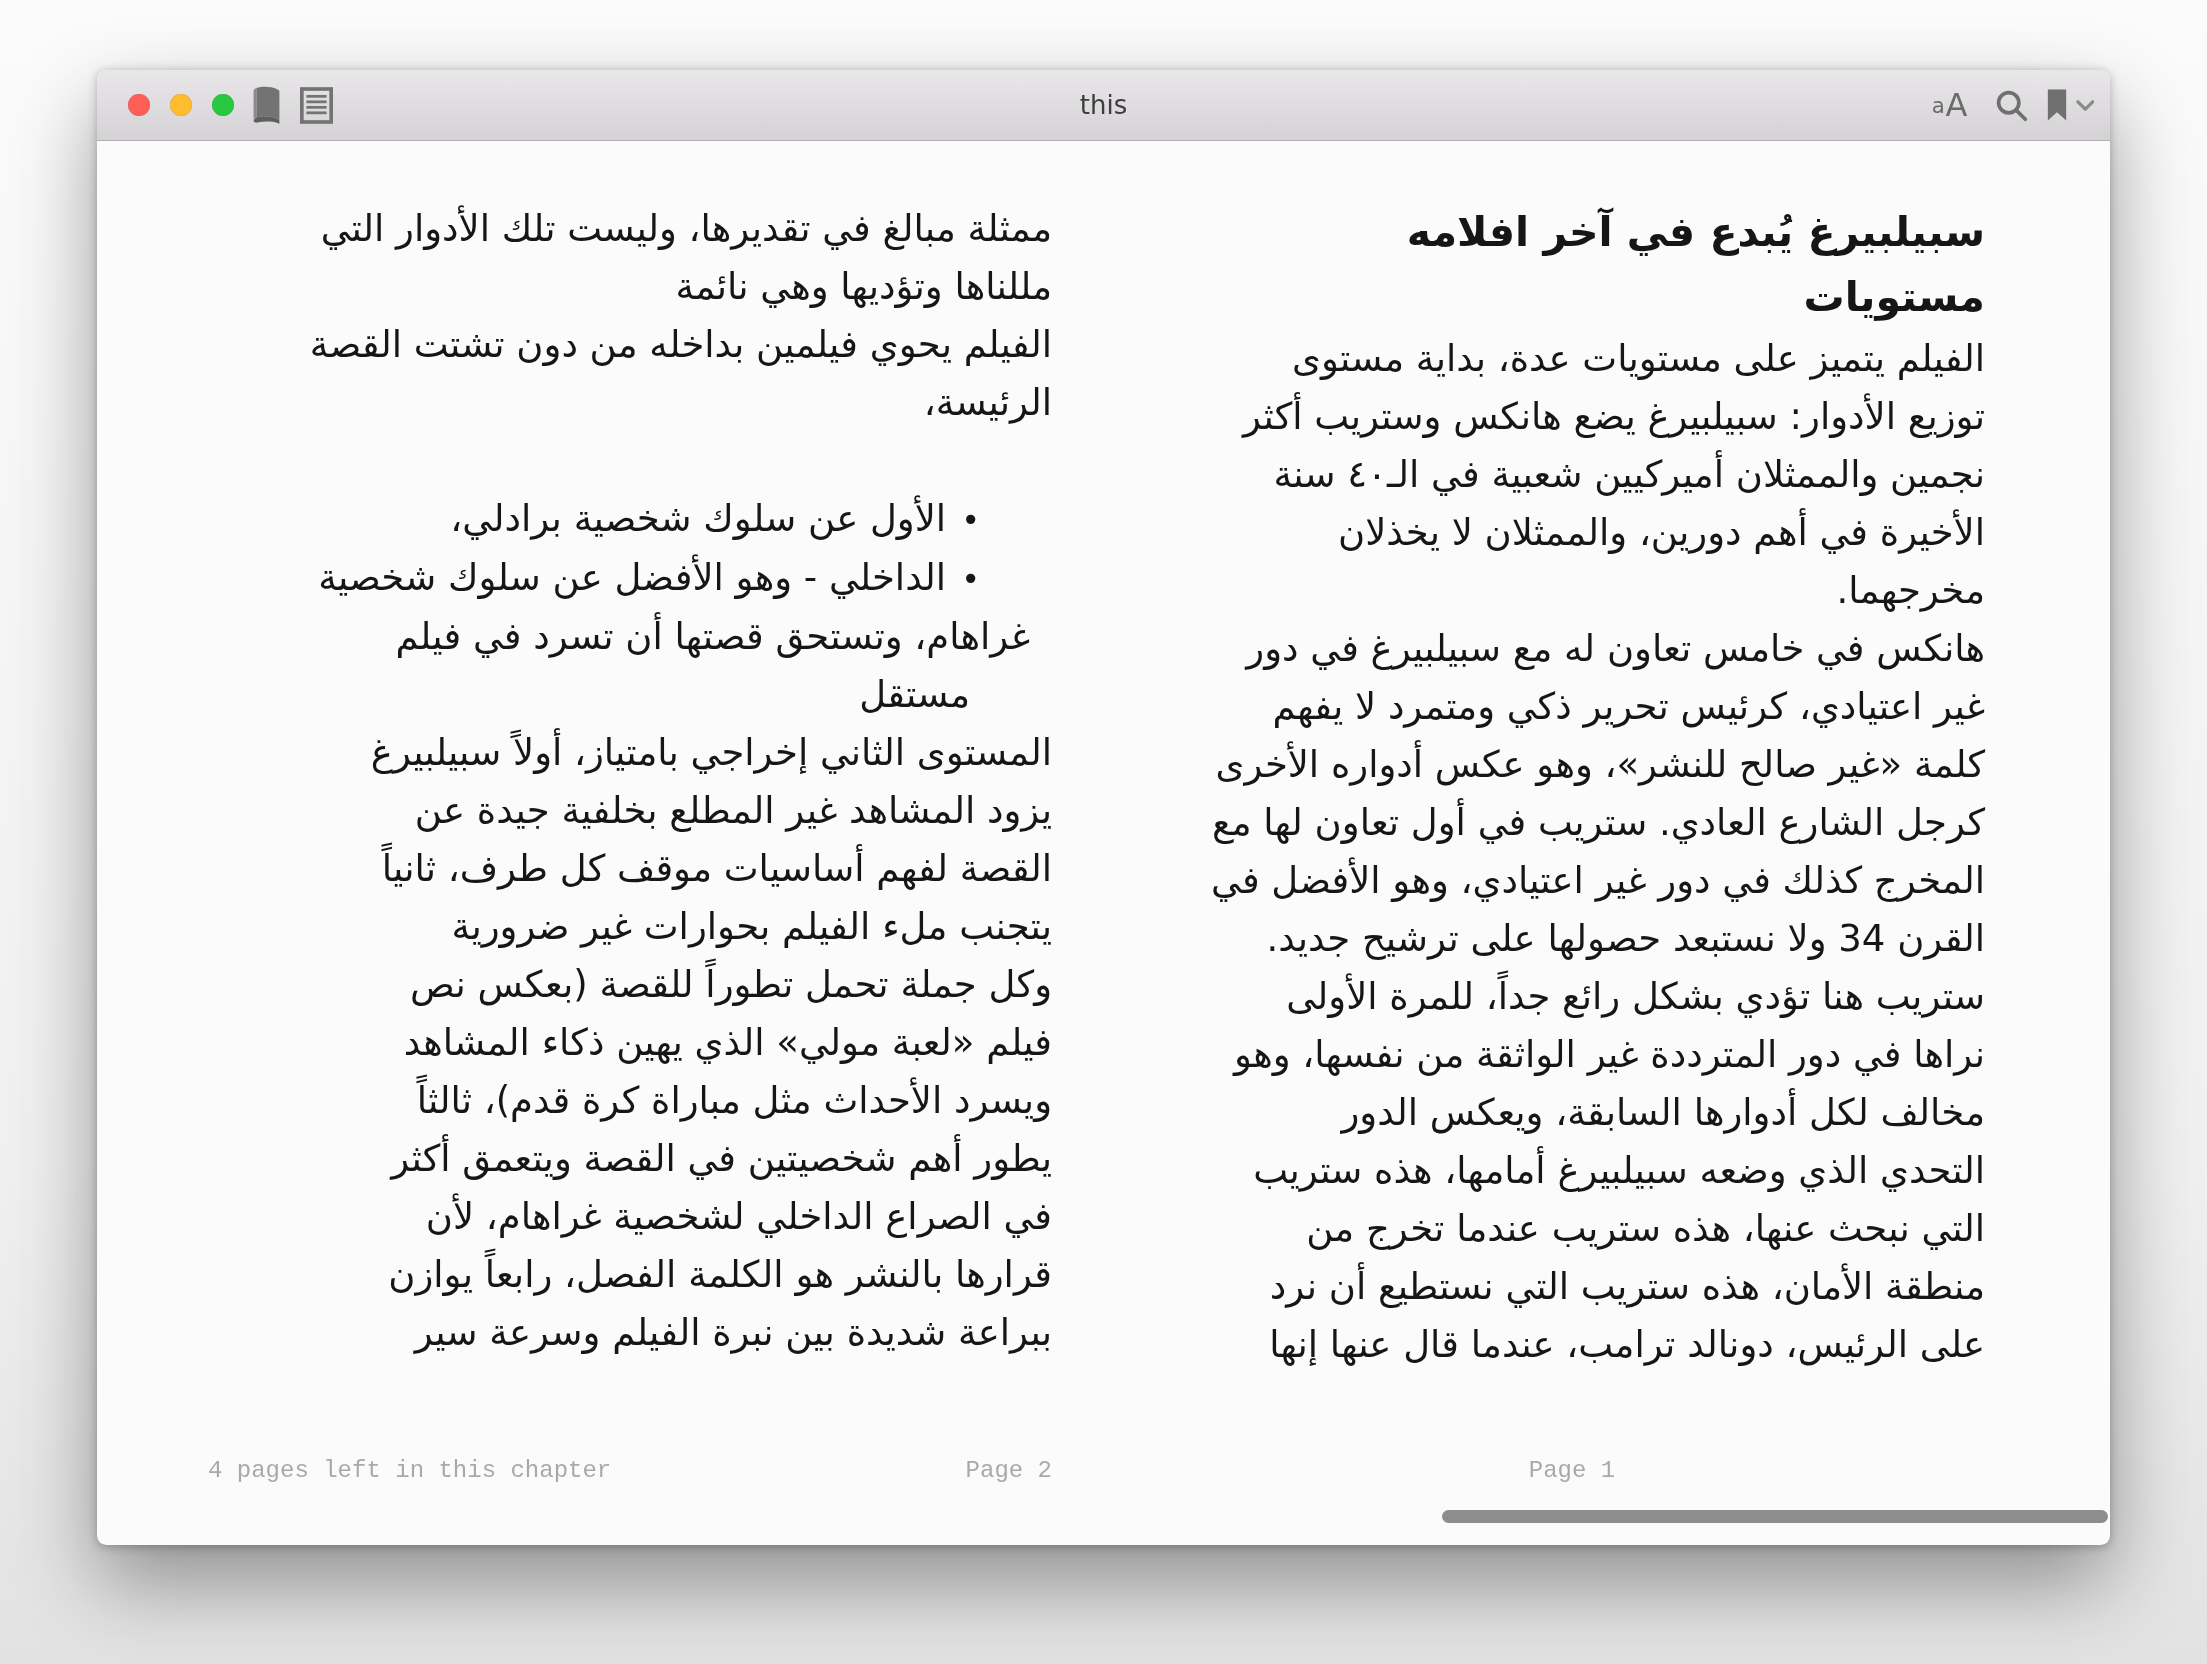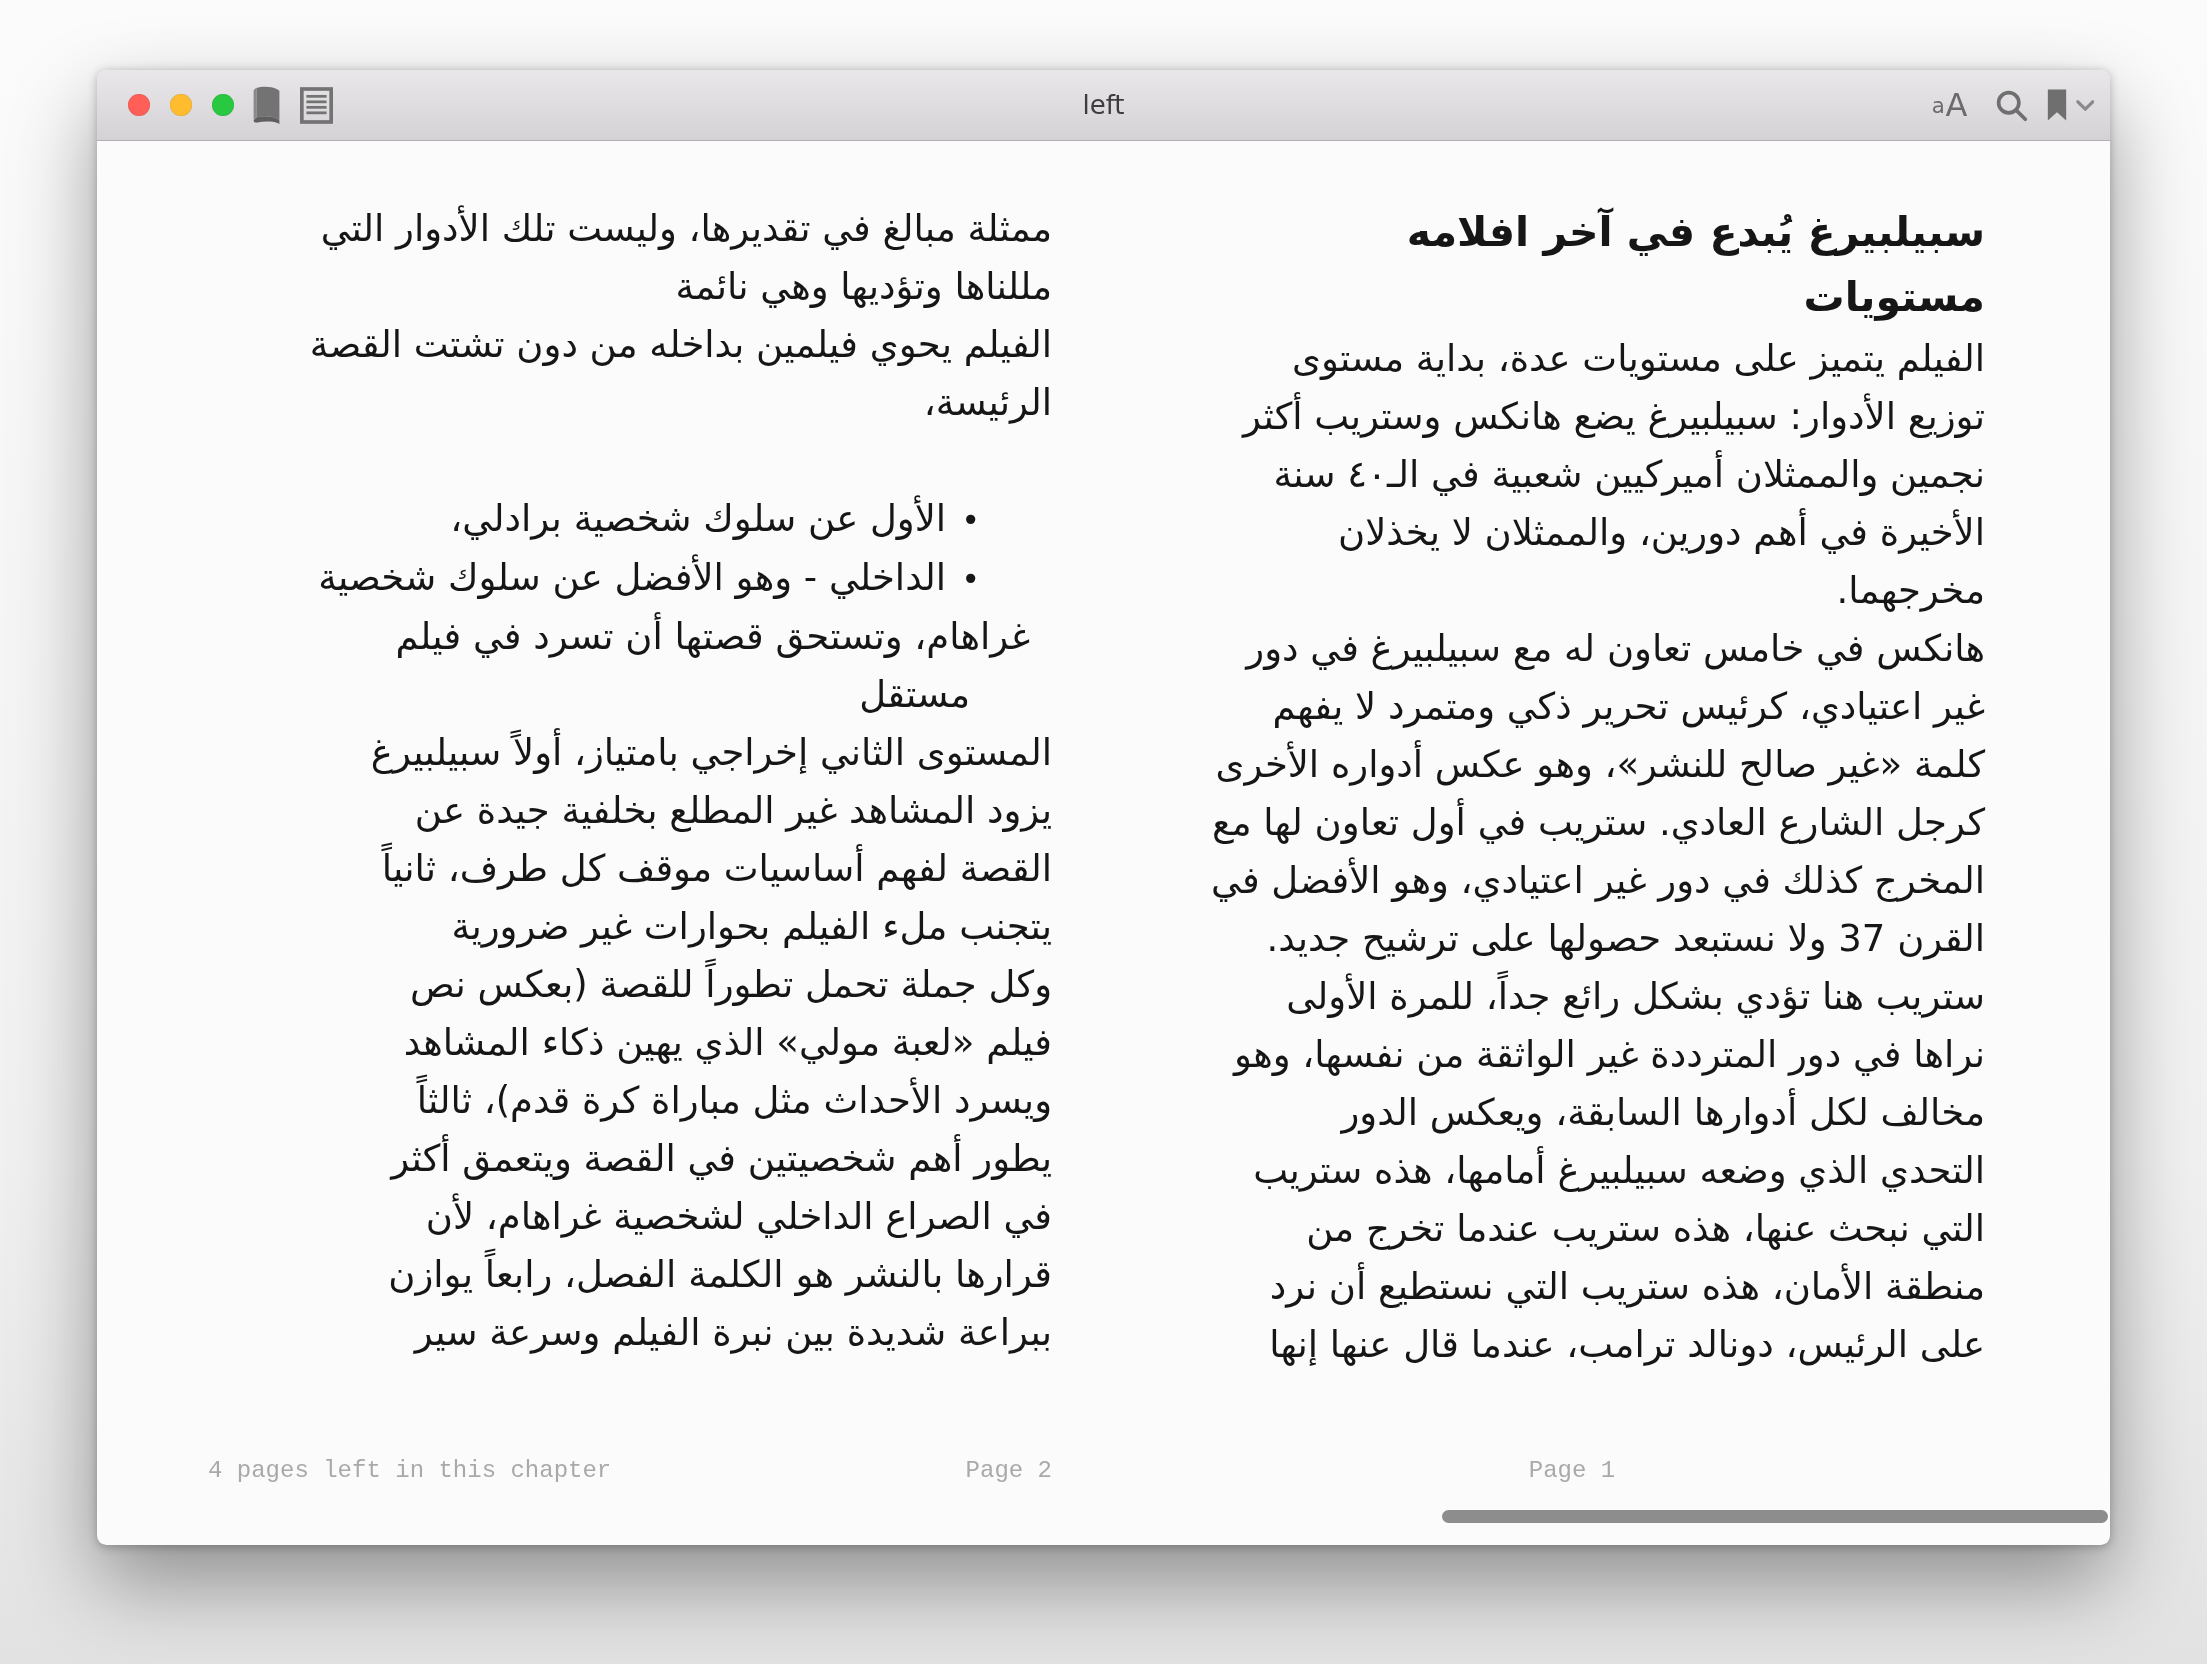--- a/index.html
+++ b/index.html
@@ -84,21 +84,21 @@
           <rect x="2" y="2" width="32" height="36" fill="none" stroke="#737373" stroke-width="4"></rect>
           <line x1="7" y1="10" x2="29" y2="10" stroke="#737373" stroke-width="3"></line>
           <line x1="7" y1="16" x2="29" y2="16" stroke="#737373" stroke-width="3"></line>
           <line x1="7" y1="22" x2="29" y2="22" stroke="#737373" stroke-width="3"></line>
           <line x1="7" y1="28" x2="29" y2="28" stroke="#737373" stroke-width="3"></line>
         </svg>
       </span>
     </div>
 
     <div class="tb-title">
-      <span>left</span>
+      <span>this</span>
     </div>
 
     <div class="tb-btn aA" style="left:1816px;width:74px;">
       <span class="small">a</span>
         <span>A</span>
     </div>
 
     <div class="tb-btn" style="left:1890px;width:48px;">
       <span>
         <svg width="35" height="35" viewBox="0 0 38 38">
@@ -154,21 +154,21 @@
         <div class="line body"><span>الفيلم يتميز على مستويات عدة، بداية مستوى</span></div>
         <div class="line body"><span>توزيع الأدوار: سبيلبيرغ يضع هانكس وستريب أكثر</span></div>
         <div class="line body"><span>نجمين والممثلان أميركيين شعبية في الـ٤٠ سنة</span></div>
         <div class="line body"><span>الأخيرة في أهم دورين، والممثلان لا يخذلان</span></div>
         <div class="line body"><span>مخرجهما.</span></div>
         <div class="line body"><span>هانكس في خامس تعاون له مع سبيلبيرغ في دور</span></div>
         <div class="line body"><span>غير اعتيادي، كرئيس تحرير ذكي ومتمرد لا يفهم</span></div>
         <div class="line body"><span>كلمة «غير صالح للنشر»، وهو عكس أدواره الأخرى</span></div>
         <div class="line body"><span>كرجل الشارع العادي. ستريب في أول تعاون لها مع</span></div>
         <div class="line body"><span>المخرج كذلك في دور غير اعتيادي، وهو الأفضل في</span></div>
-        <div class="line body"><span>القرن 37 ولا نستبعد حصولها على ترشيح جديد.</span></div>
+        <div class="line body"><span>القرن 34 ولا نستبعد حصولها على ترشيح جديد.</span></div>
         <div class="line body"><span>ستريب هنا تؤدي بشكل رائع جداً، للمرة الأولى</span></div>
         <div class="line body"><span>نراها في دور المترددة غير الواثقة من نفسها، وهو</span></div>
         <div class="line body"><span>مخالف لكل أدوارها السابقة، ويعكس الدور</span></div>
         <div class="line body"><span>التحدي الذي وضعه سبيلبيرغ أمامها، هذه ستريب</span></div>
         <div class="line body"><span>التي نبحث عنها، هذه ستريب عندما تخرج من</span></div>
         <div class="line body"><span>منطقة الأمان، هذه ستريب التي نستطيع أن نرد</span></div>
         <div class="line body"><span>على الرئيس، دونالد ترامب، عندما قال عنها إنها</span></div>
       </div>
   </div>
 

